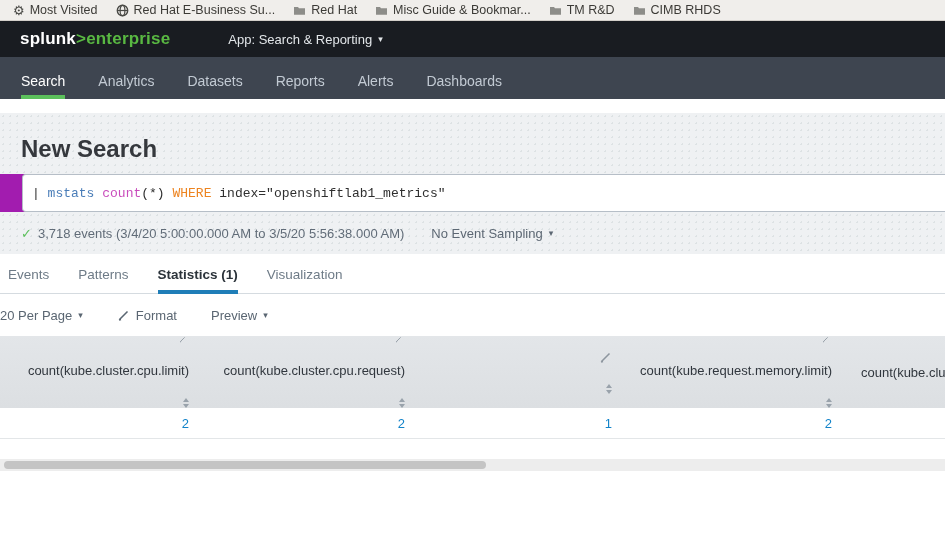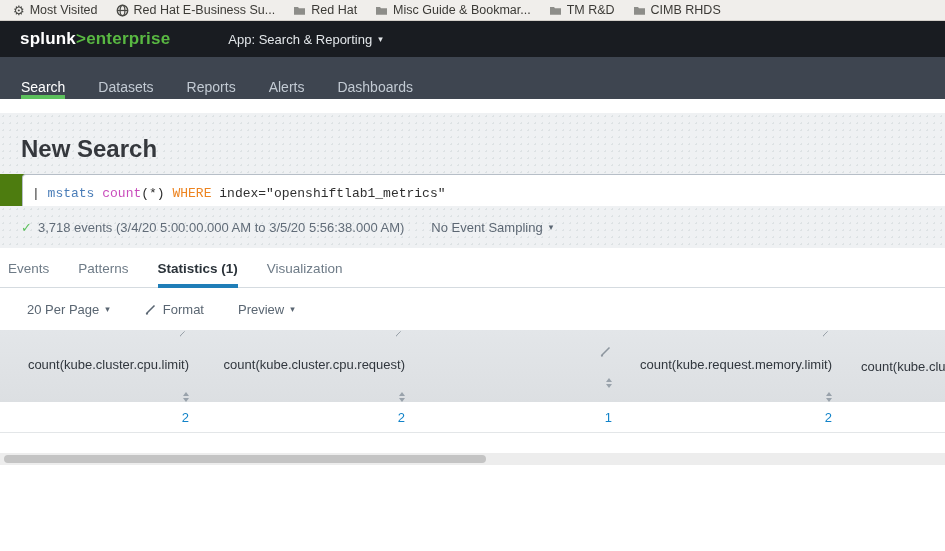--- a/index.html
+++ b/index.html
@@ -16,33 +16,33 @@
 
   
   .app-header { height:36px; background:#191c21; display:flex; align-items:center; padding-left:20px; }
   .logo { font-size:17px; font-weight:bold; color:#fff; letter-spacing:0.2px; }
   .logo .suffix { color:#59b842; font-weight:bold; }
   .app-selector { margin-left:58px; font-size:13px; color:#e2e6e9; display:flex; align-items:center; gap:6px;justify-content:flex-end; }
   .caret { font-size:9px; line-height:1; }
 
   
   .navbar { height:42px; background:#3e4550; display:flex; padding-left:21px; gap:33px; }
-  .nav-item { height:42px; display:flex; align-items:flex-end; font-size:14px; color:#c2cad3;
+  .nav-item { height:42px; display:flex; align-items:flex-start; font-size:14px; color:#c2cad3;
     border-bottom:4px solid transparent; padding-top:16px; cursor:pointer; }
   .nav-item.active { color:#fff; border-bottom-color:#5cc05c; }
 
   
   .dotted { background-color:#eff1f3;
     background-image: radial-gradient(circle, #dde2e4 1px, rgba(0,0,0,0) 1px);
     background-size:7px 7px; }
   .title-section { height:61px; padding:22px 0 0 21px;margin-top:14px; }
   .page-title { font-size:24px; font-weight:600; color:#35383d; }
 
   
-  .search-bar-wrap { height:32px; background:#4d7c0f; }
+  .search-bar-wrap { height:38px; background:#a21caf; }
   .search-bar { margin-left:22px; height:38px; background:#fff;
     border:1px solid #b6bec7; border-right:none; border-radius:4px 0 0 4px;
     display:flex; align-items:center; padding-left:9px; }
   .query { font-family:"Liberation Mono", monospace; font-size:13px; color:#2f2f2f; white-space:pre; }
   .tok-command { color:#4a7db8; }
   .tok-function { color:#c94cbc; }
   .tok-keyword { color:#ed8420; }
 
   
   .events-row { height:42px; display:flex; align-items:center; padding-left:21px; gap:27px; }
@@ -51,21 +51,21 @@
   .sampling { font-size:13px; color:#5c6773; display:flex; align-items:center; gap:6px; cursor:pointer; }
 
   
   .tabs-row { height:40px; background:#fff; border-bottom:1px solid #d5dbe0;
     display:flex; padding-left:8px; gap:29px; }
   .rtab { height:40px; display:flex; align-items:center; font-size:13.5px; color:#6e7b87;
     border-bottom:4px solid transparent; padding-top:4px; cursor:pointer; }
   .rtab.active { color:#2b333a; font-weight:bold; border-bottom-color:#1f7eb8; }
 
   
-  .toolbar-row { height:42px; background:#fff; display:flex; align-items:center; padding-left:27px; gap:34px; }
+  .toolbar-row { height:42px; background:#fff; display:flex; align-items:center; gap:34px; }
   .tool-btn { font-size:13px; color:#5a6672; display:flex; align-items:center; gap:6px; cursor:pointer; }
 
   
   .table-clip { width:945px; overflow:hidden; }
   .rtable { width:1060px; }
   .thead { display:flex; height:72px; background:linear-gradient(#e3e6e9,#dcdfe2); }
   .th { display:flex; flex-direction:column; align-items:flex-end; justify-content:center;
     padding-right:8px; gap:20px; }
   .th.cut { align-items:flex-start; padding-left:21px; }
   .th-label { font-size:13px; color:#31373e; white-space:nowrap; }
@@ -140,20 +140,23 @@
       <span>App: Search &amp; Reporting</span>
       <span class="caret">▾</span>
     </div>
   </div>
 
   <div class="navbar">
     <div class="nav-item active">
         <span>Search</span>
       </div>
     <div class="nav-item">
+        <span>Analytics</span>
+      </div>
+    <div class="nav-item">
         <span>Datasets</span>
       </div>
     <div class="nav-item">
         <span>Reports</span>
       </div>
     <div class="nav-item">
         <span>Alerts</span>
       </div>
     <div class="nav-item">
         <span>Dashboards</span>

